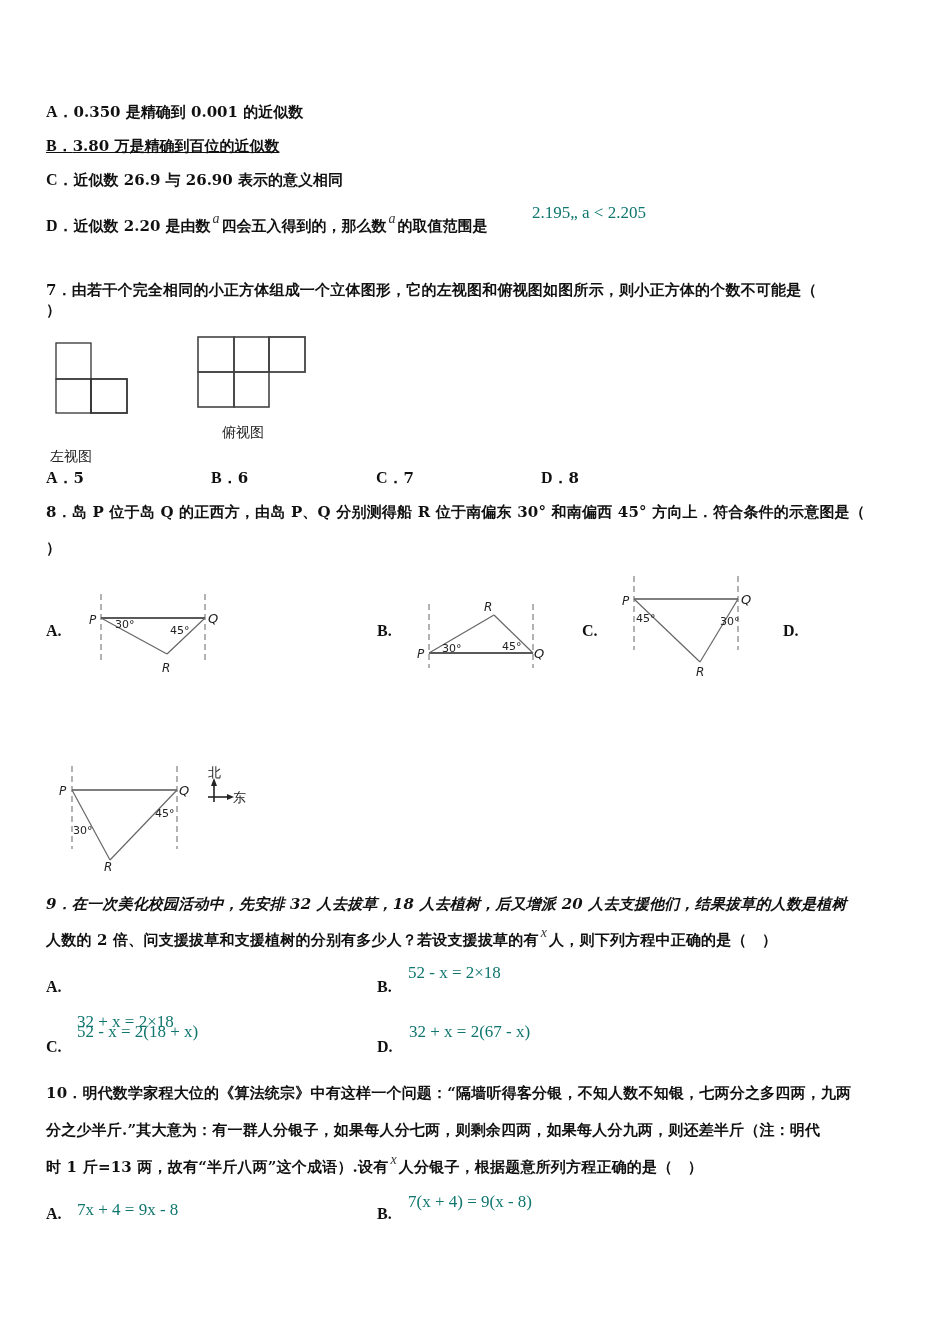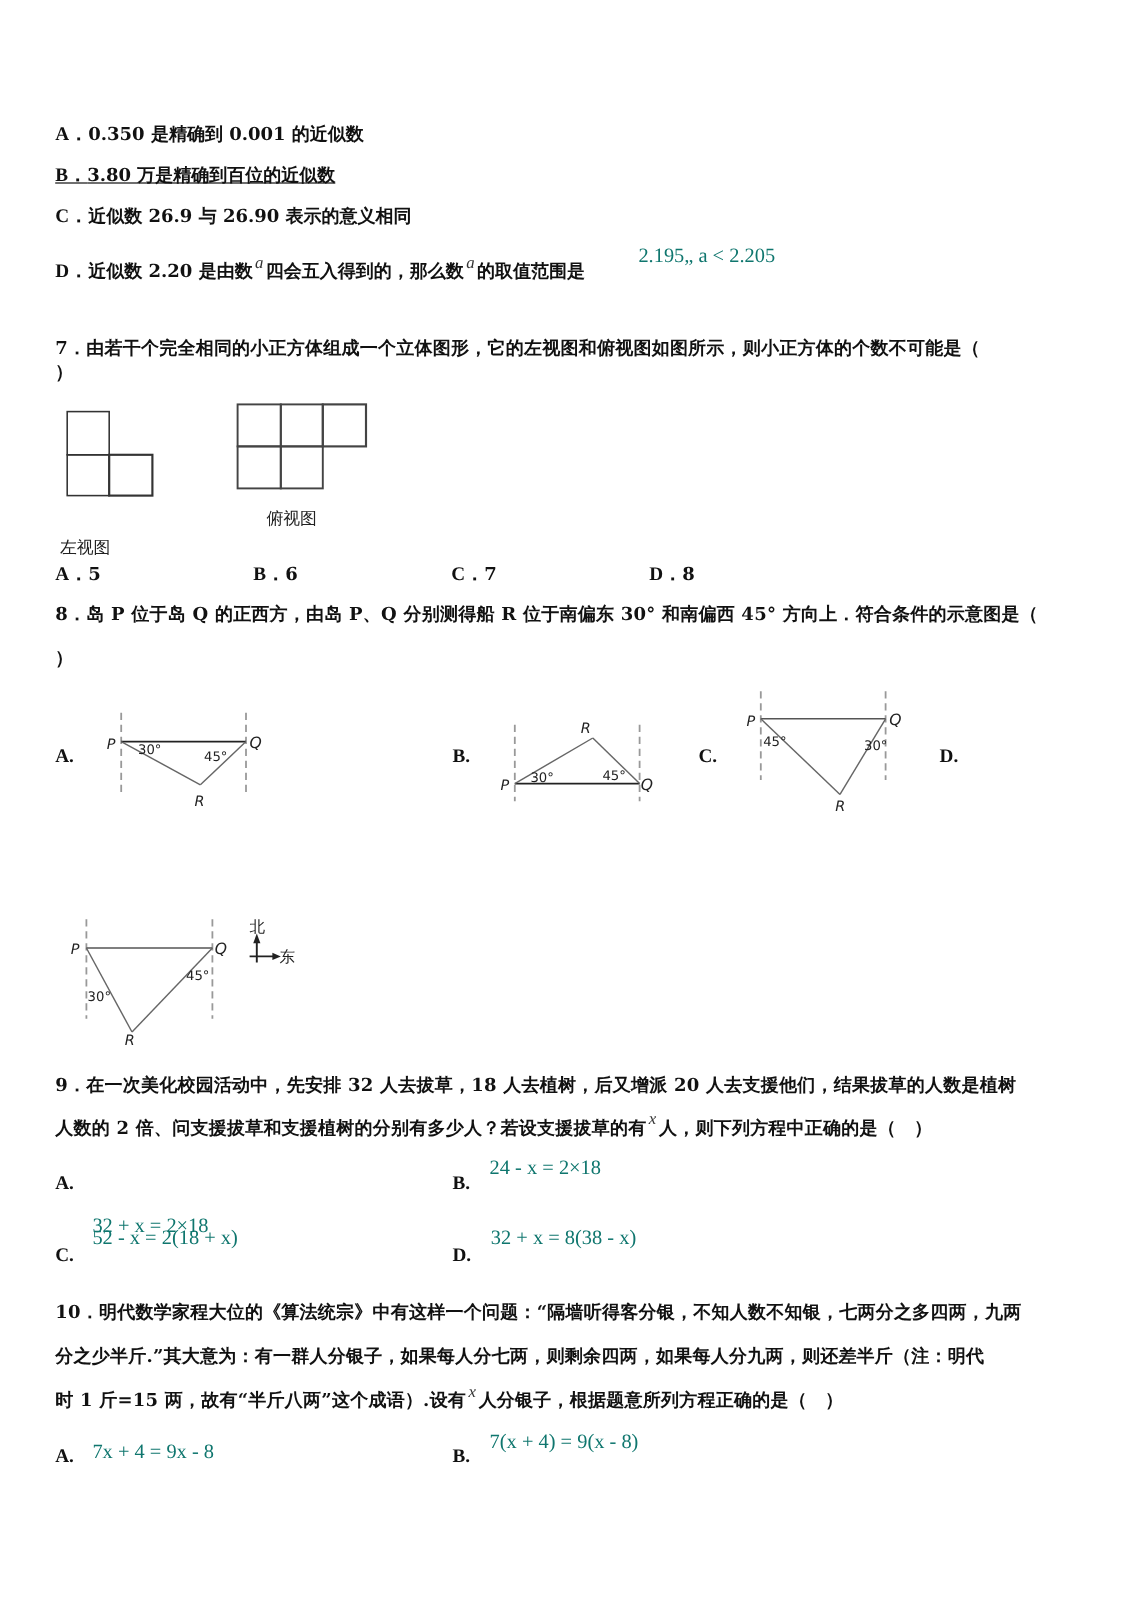--- a/index.html
+++ b/index.html
@@ -121,36 +121,36 @@
 
 <svg class="abs" style="left:204px; top:764px;" width="50" height="46">
   <line x1="10" y1="38" x2="10" y2="18" stroke="#222" stroke-width="1.6"></line>
   <polygon points="10,14 7,22 13,22" fill="#222"></polygon>
   <line x1="4" y1="33" x2="26" y2="33" stroke="#222" stroke-width="1.6"></line>
   <polygon points="30,33 23,30 23,36" fill="#222"></polygon>
   <text x="4" y="13" font-size="13" fill="#222">北</text>
   <text x="29" y="38" font-size="13" fill="#222">东</text>
 </svg>
 
-<div class="abs qtext" style="left:46px; top:894px;">9．在一次美化校园活动中，先安排 32 人去拔草，18 人去植树，后又增派 20 人去支援他们，结果拔草的人数是植树</div>
+<div class="abs qtext" style="left:46px; top:894px;font-style:italic;">9．在一次美化校园活动中，先安排 32 人去拔草，18 人去植树，后又增派 20 人去支援他们，结果拔草的人数是植树</div>
 <div class="abs qtext" style="left:46px; top:930px;">
   <span>人数的 2 倍、问支援拔草和支援植树的分别有多少人？若设支援拔草的有</span><span class="var">x</span><span>人，则下列方程中正确的是（　）</span>
 </div>
 
 <div class="abs lab" style="left:46px; top:978px;">A.</div>
 <div class="abs math" style="left:77px; top:1012px;">32 + x = 2×18</div>
 <div class="abs lab" style="left:377px; top:978px;">B.</div>
-<div class="abs math" style="left:408px; top:963px;">24 - x = 2×18</div>
+<div class="abs math" style="left:408px; top:963px;">52 - x = 2×18</div>
 <div class="abs lab" style="left:46px; top:1038px;">C.</div>
 <div class="abs math" style="left:77px; top:1022px;">52 - x = 2(18 + x)</div>
 <div class="abs lab" style="left:377px; top:1038px;">D.</div>
-<div class="abs math" style="left:409px; top:1022px;">32 + x = 8(38 - x)</div>
+<div class="abs math" style="left:409px; top:1022px;">32 + x = 2(67 - x)</div>
 
 <div class="abs qtext" style="left:46px; top:1083px;">10．明代数学家程大位的《算法统宗》中有这样一个问题：“隔墙听得客分银，不知人数不知银，七两分之多四两，九两</div>
 <div class="abs qtext" style="left:46px; top:1120px;">分之少半斤.”其大意为：有一群人分银子，如果每人分七两，则剩余四两，如果每人分九两，则还差半斤（注：明代</div>
 <div class="abs qtext" style="left:46px; top:1157px;">
-  <span>时 1 斤=15 两，故有“半斤八两”这个成语）.设有</span><span class="var">x</span><span>人分银子，根据题意所列方程正确的是（　）</span>
+  <span>时 1 斤=13 两，故有“半斤八两”这个成语）.设有</span><span class="var">x</span><span>人分银子，根据题意所列方程正确的是（　）</span>
 </div>
 
 <div class="abs lab" style="left:46px; top:1205px;">A.</div>
 <div class="abs math" style="left:77px; top:1200px;">7x + 4 = 9x - 8</div>
 <div class="abs lab" style="left:377px; top:1205px;">B.</div>
 <div class="abs math" style="left:408px; top:1192px;">7(x + 4) = 9(x - 8)</div>
 
 </body></html>

